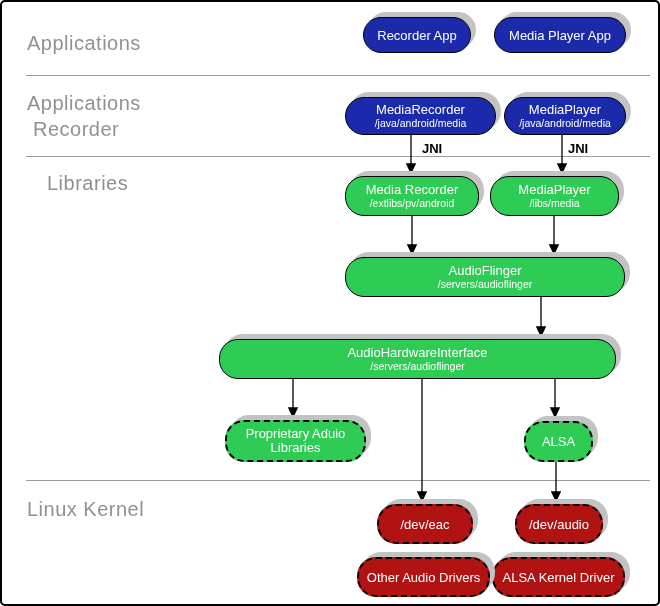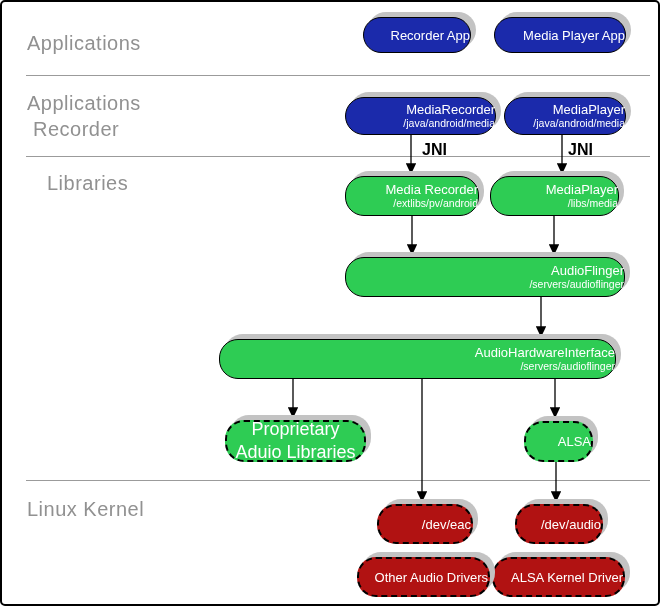--- a/index.html
+++ b/index.html
@@ -13,32 +13,32 @@
     font-family:"Liberation Sans", sans-serif;
   }
   .layer-label{
     position:absolute; color:var(--label-gray); font-size:20px; letter-spacing:0.5px;
     line-height:26px; white-space:pre;
   }
   .divider{position:absolute; left:24px; width:624px; height:1px; background:var(--divider); z-index:1;}
   .edges{position:absolute; left:0; top:0; z-index:2;}
   .node{
     position:absolute; z-index:3; display:flex; flex-direction:column;
-    align-items:flex-end; justify-content:center; text-align:center;
+    align-items:center; justify-content:center; text-align:center;
     color:var(--node-text); border-radius:19px;
     box-shadow:5px -5px 0 0 var(--shadow);
   }
   .node.solid{border:1.5px solid #000;}
   .node.dashed{border:2px dashed #000;}
   .node.blue{background:var(--blue);}
   .node.green{background:var(--green);}
   .node.red{background:var(--red);}
   .node-title{font-size:13px; line-height:15px;}
   .node-path{font-size:10.5px; line-height:13px;}
-  .jni{position:absolute; z-index:3; color:#000; font-size:16px; font-weight:bold;}
+  .jni{position:absolute; z-index:3; color:#000; font-size:13px; font-weight:bold;}
 </style>
 </head>
 <body>
 
 <div class="canvas">
 
   <div class="divider" style="top:73px"></div>
   <div class="divider" style="top:154px"></div>
   <div class="divider" style="top:478px"></div>
 
@@ -96,21 +96,21 @@
     <div class="node-title">AudioFlinger</div>
     <div class="node-path">/servers/audioflinger</div>
   </div>
 
   <div class="node green solid" style="left:217px; top:337px; width:395px; height:38px">
     <div class="node-title">AudioHardwareInterface</div>
     <div class="node-path">/servers/audioflinger</div>
   </div>
 
   <div class="node green dashed" style="left:223px; top:418px; width:137px; height:38px">
-    <div class="node-title" style="font-size:18px; line-height:23px; padding:0 4px">Proprietary Aduio Libraries</div>
+    <div class="node-title" style="font-size:13px; line-height:14px; padding:0 4px">Proprietary Aduio Libraries</div>
   </div>
   <div class="node green dashed" style="left:522px; top:419px; width:65px; height:37px">
     <div class="node-title">ALSA</div>
   </div>
 
   <div class="node red dashed" style="left:375px; top:502px; width:92px; height:36px">
     <div class="node-title">/dev/eac</div>
   </div>
   <div class="node red dashed" style="left:513px; top:502px; width:84px; height:36px">
     <div class="node-title">/dev/audio</div>

